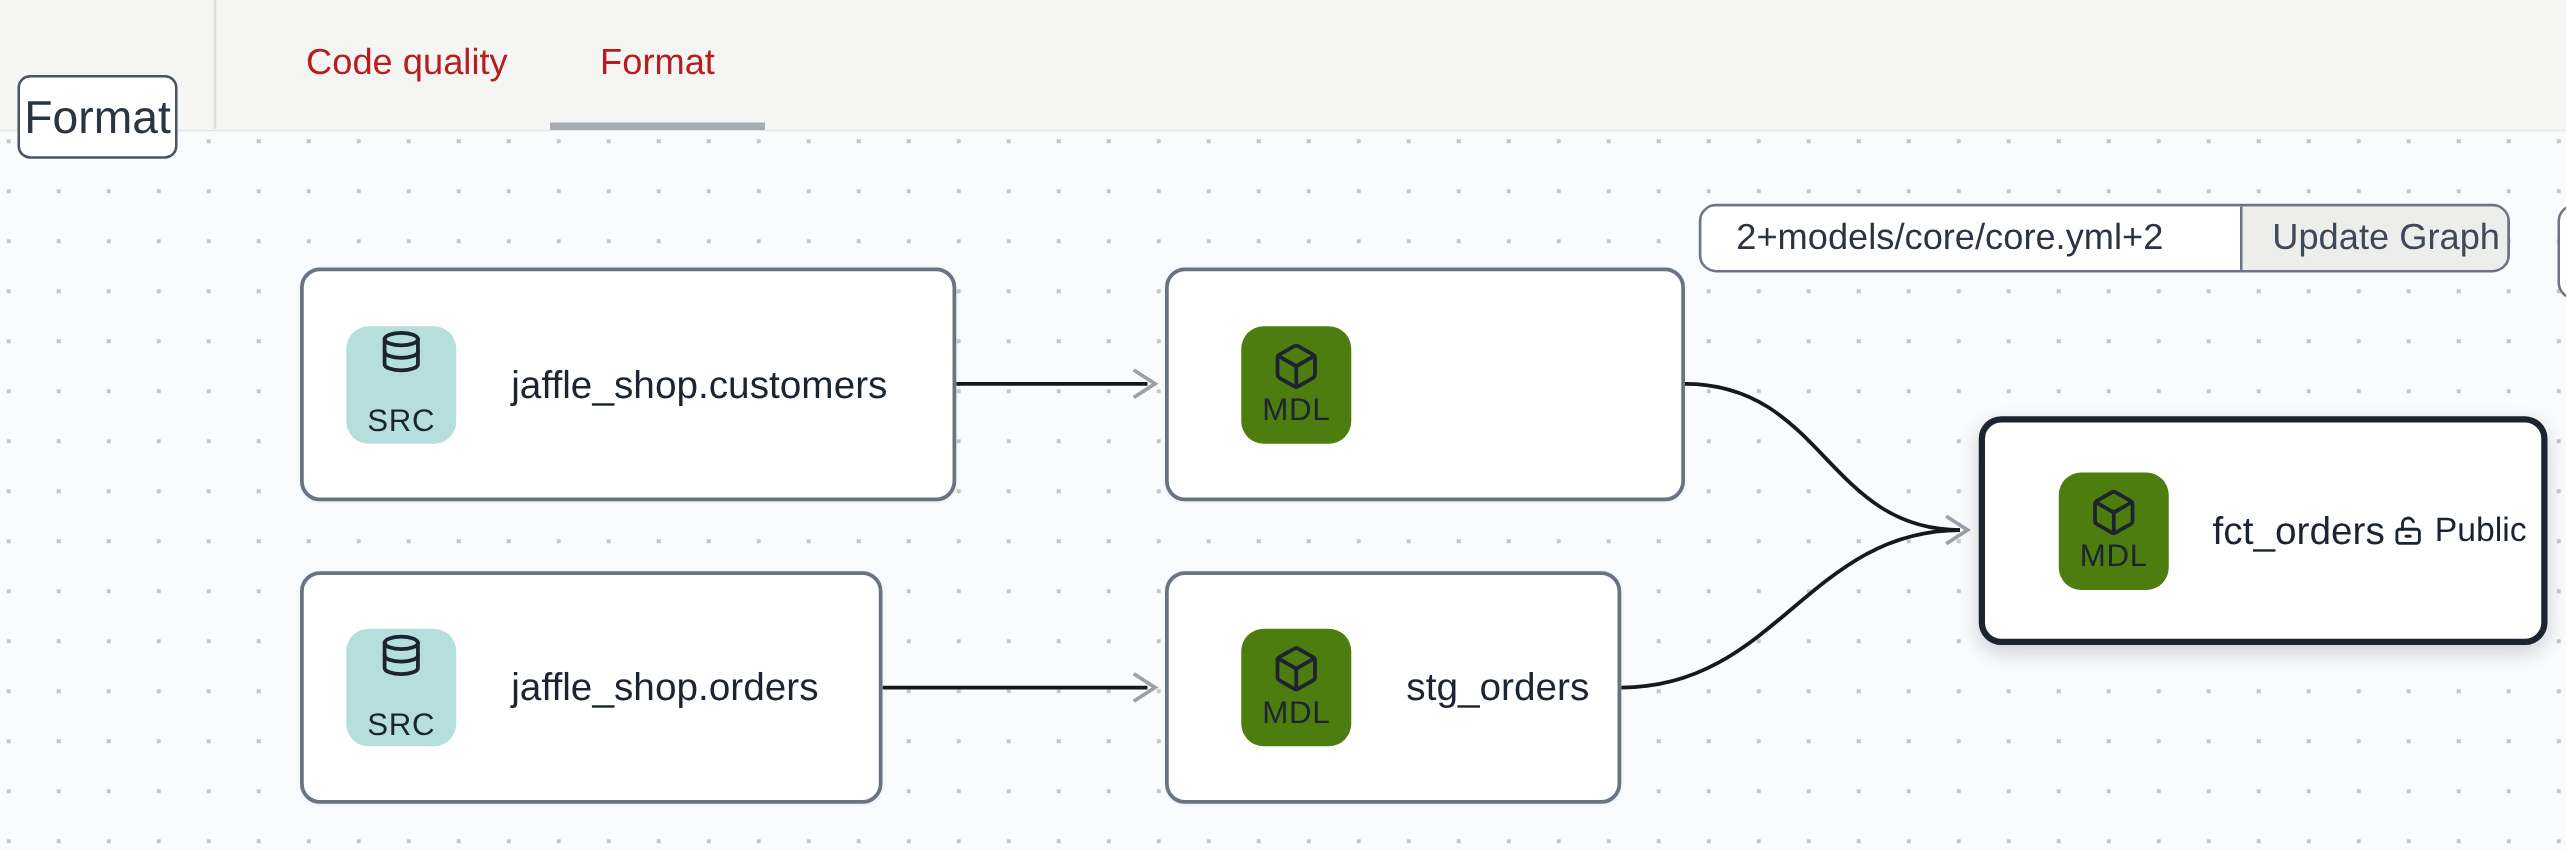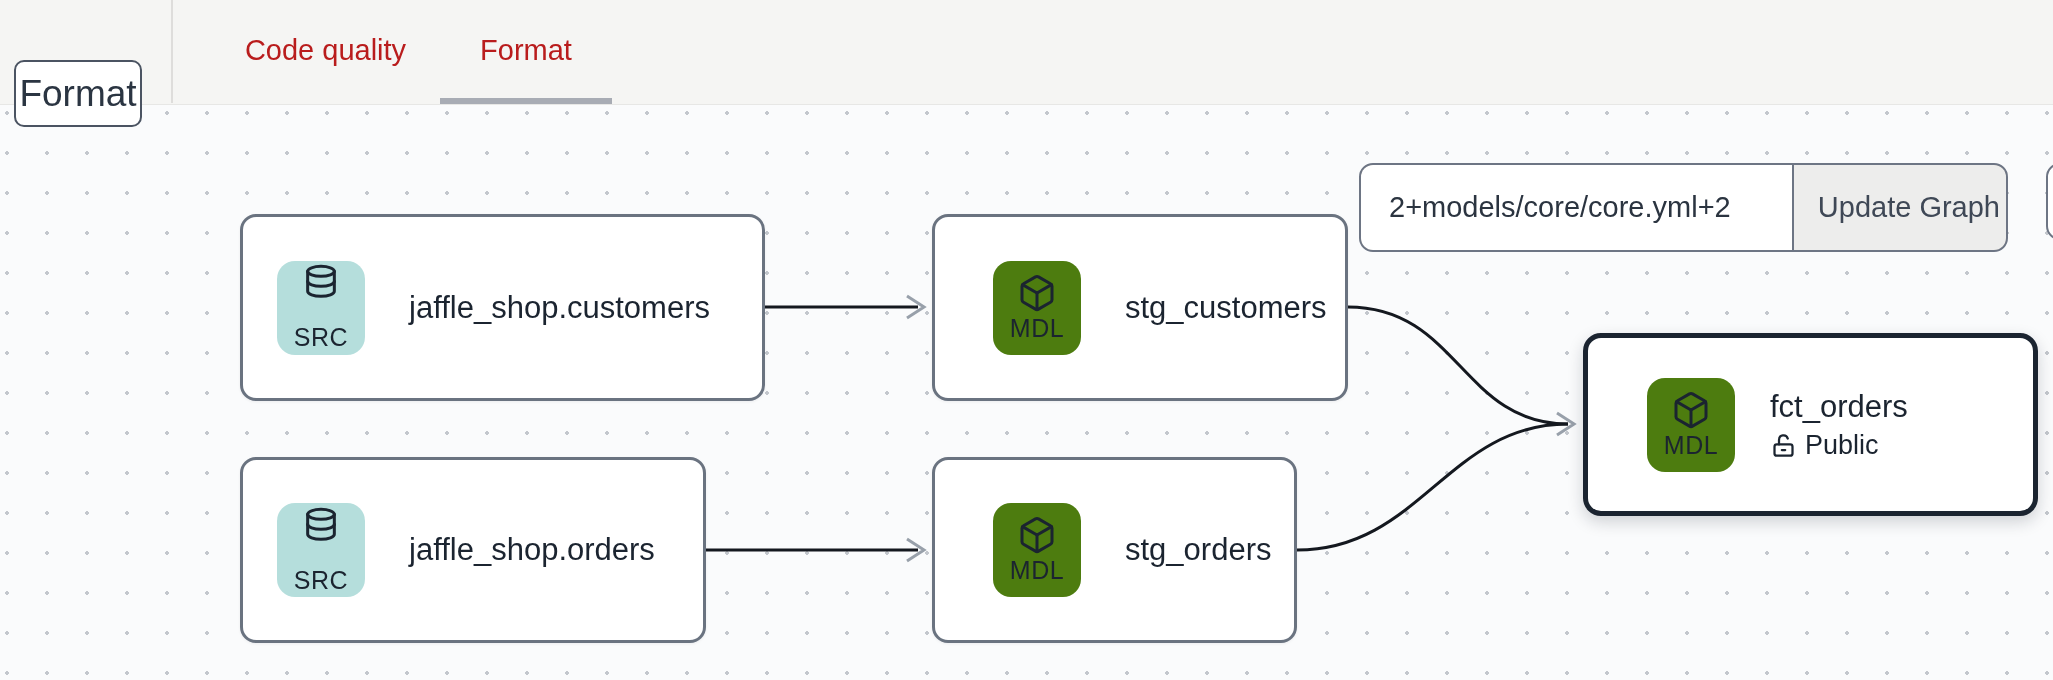--- a/index.html
+++ b/index.html
@@ -61,28 +61,28 @@
   }
   .badge{
     width:88px;height:94px;border-radius:18px;flex:none;
     display:flex;flex-direction:column;align-items:center;justify-content:center;gap:1px;
   }
   .badge-src{background:#b5dedc;gap:20px;}
   .badge-mdl{background:#4d7c0f;margin-left:24px;}
   .badge svg{width:40px;height:40px;display:block;}
   .badge-label{font-size:25px;color:#1b2430;font-weight:500;letter-spacing:.5px;}
   .node-label{font-size:31px;color:#1b2430;white-space:nowrap;text-align:right;}
-  .node-text{display:flex;flex-direction:column;gap:5px;}
+  .node-text{display:flex;flex-direction:row;gap:5px;}
   .node-title{font-size:31px;color:#1b2430;white-space:nowrap;}
   .node-access{display:flex;align-items:center;gap:8px;font-size:27px;color:#1b2430;}
   .node-access svg{width:27px;height:27px;display:block;}
 
   
   .selector-group{
-    position:absolute;left:1359px;top:163px;width:649px;height:89px;z-index:3;
+    position:absolute;left:1359px;top:163px;width:649px;height:55px;z-index:3;
     display:flex;box-sizing:border-box;border:2px solid #6d7584;border-radius:14px;
     overflow:hidden;background:#737373;
   }
   .selector-input{
     width:392px;background:#ffffff;display:flex;align-items:center;
     padding:0 14px 0 28px;font-size:29px;color:#2b3440;white-space:nowrap;cursor:text;
   }
   .update-btn{
     flex:1;background:#ededec;border:none;border-left:2px solid #6d7584;
     font-size:29px;color:#3f4856;font-family:inherit;cursor:pointer;
@@ -128,21 +128,20 @@
 
   <div class="node node-stg-customers">
     <div class="badge badge-mdl">
       <svg viewBox="0 0 24 24" fill="none" stroke="#1b2430" stroke-width="1.8" stroke-linecap="round" stroke-linejoin="round">
         <path d="M21 16V8a1.8 1.8 0 0 0-.9-1.56l-7.2-4.1a1.8 1.8 0 0 0-1.8 0l-7.2 4.1A1.8 1.8 0 0 0 3 8v8a1.8 1.8 0 0 0 .9 1.56l7.2 4.1a1.8 1.8 0 0 0 1.8 0l7.2-4.1A1.8 1.8 0 0 0 21 16z"></path>
         <polyline points="3.3 7 12 12 20.7 7"></polyline>
         <line x1="12" y1="22" x2="12" y2="12"></line>
       </svg>
       <span class="badge-label">MDL</span>
     </div>
-    <span class="node-label">stg_customers</span>
   </div>
 
   <div class="node node-orders">
     <div class="badge badge-src">
       <svg viewBox="0 0 24 24" fill="none" stroke="#1b2430" stroke-width="1.8" stroke-linecap="round" stroke-linejoin="round">
         <ellipse cx="12" cy="5" rx="8" ry="3"></ellipse>
         <path d="M4 5v6c0 1.66 3.58 3 8 3s8-1.34 8-3V5"></path>
         <path d="M4 11v6c0 1.66 3.58 3 8 3s8-1.34 8-3v-6"></path>
       </svg>
       <span class="badge-label">SRC</span>

